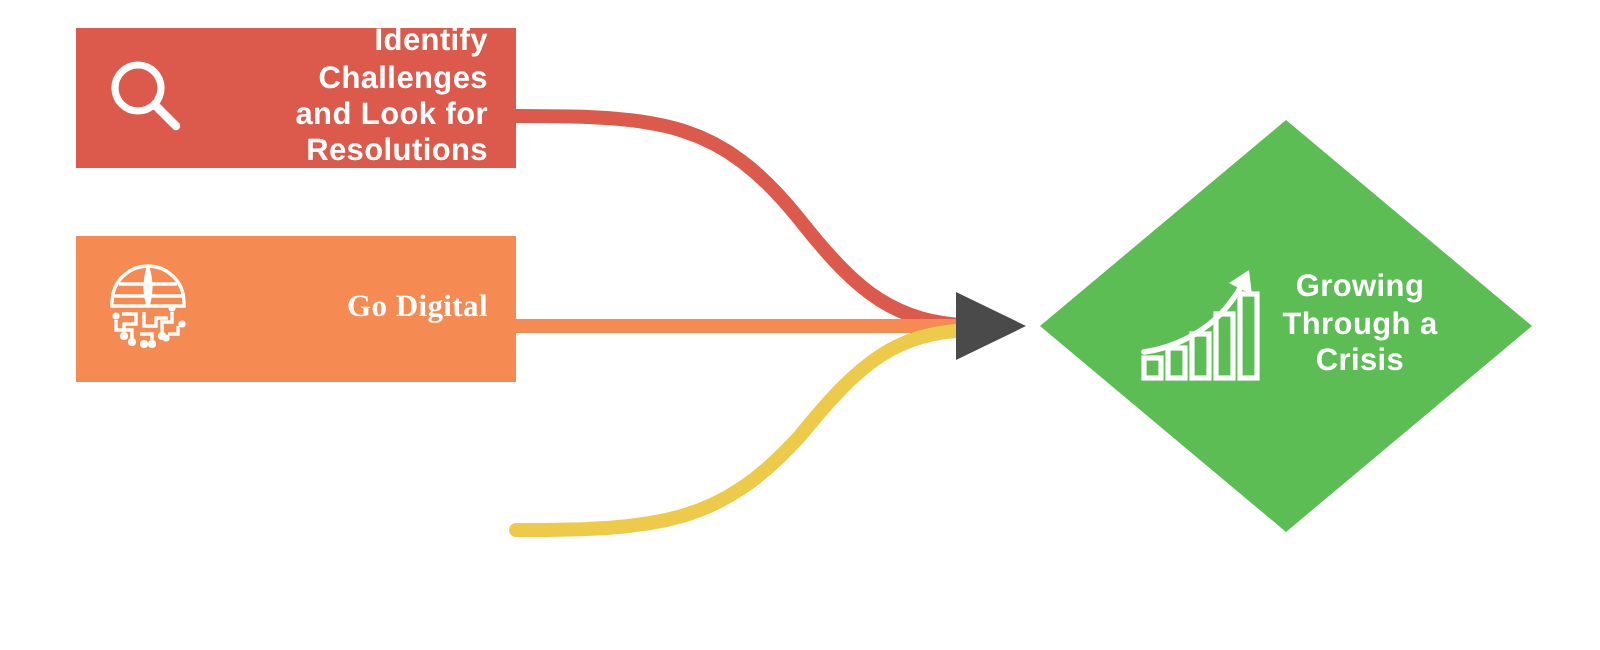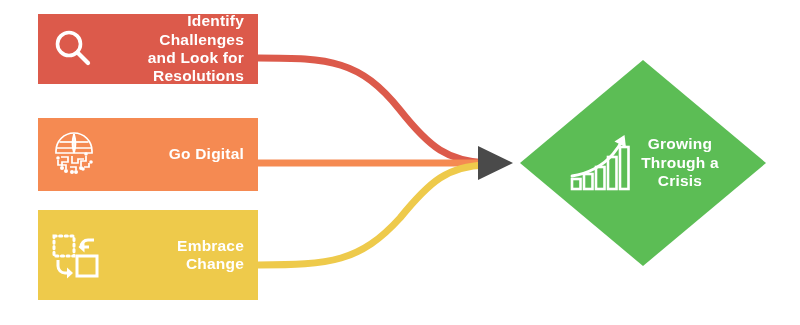--- a/index.html
+++ b/index.html
@@ -50,20 +50,21 @@
   #step-box-0 {
     left: 38px; top: 14px; width: 220px; height: 70px;
     background: #dc5a4b;
     padding: 0 14px 0 10px;
   }
   #step-box-0 .step-label { font-size: 15.5px; }
   #step-box-1 {
     left: 38px; top: 118px; width: 220px; height: 73px;
     background: #f58a52;
     padding: 0 14px 0 10px;
+    font-family: Liberation Serif, serif;
   }
   #step-box-1 .step-label { font-size: 15.5px; }
   #step-box-2 {
     left: 38px; top: 210px; width: 220px; height: 90px;
     background: #eeca4b;
     padding: 0 14px 0 10px;
   }
   #step-box-2 .step-label { font-size: 15.5px; }
 
   #outcome-node {
@@ -150,34 +151,20 @@
           <circle cx="38" cy="25" r="1.8"></circle>
           <circle cx="10" cy="29" r="1.8"></circle>
           <circle cx="43" cy="33" r="1.8"></circle>
           <circle cx="35" cy="40" r="1.8"></circle>
         </g>
       </svg>
     </span>
     <span class="step-label">Go Digital</span>
   </div>
 
-  <div class="step-box" id="step-box-2">
-    <span class="step-icon">
-      <svg class="icon-svg" width="54" height="52" viewBox="0 0 54 52" aria-hidden="true">
-        <rect x="6" y="7" width="20" height="20" fill="none" stroke="#ffffff" stroke-width="3" stroke-dasharray="2.2 3.4" stroke-linecap="round"></rect>
-        <rect x="29" y="27" width="20" height="20" fill="none" stroke="#ffffff" stroke-width="3"></rect>
-        <path d="M 41 18 L 33 18 A 7 7 0 0 1 40 11 L 46 11" fill="none" stroke="#ffffff" stroke-width="3" stroke-linejoin="round"></path>
-        <polygon points="36.5,12.5 30.5,18 36.5,23.5" fill="#ffffff"></polygon>
-        <path d="M 10 31 L 10 37 A 7 7 0 0 0 17 44 L 22 44" fill="none" stroke="#ffffff" stroke-width="3" stroke-linejoin="round"></path>
-        <polygon points="19,38.5 25,44 19,49.5" fill="#ffffff"></polygon>
-      </svg>
-    </span>
-    <span class="step-label">Embrace
-Change</span>
-  </div>
 
   <div id="outcome-node">
     <div class="diamond-shape"></div>
     <div class="outcome-content">
       <span class="step-icon">
         <svg class="icon-svg" width="70" height="62" viewBox="0 0 70 62" aria-hidden="true">
           <g fill="none" stroke="#ffffff" stroke-width="2.6">
             <rect x="5" y="47" width="8.5" height="10"></rect>
             <rect x="17" y="42" width="8.5" height="15"></rect>
             <rect x="29" y="35" width="8.5" height="22"></rect>

